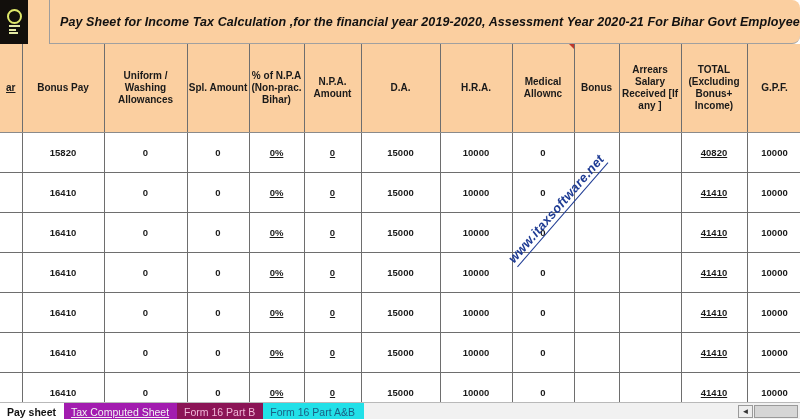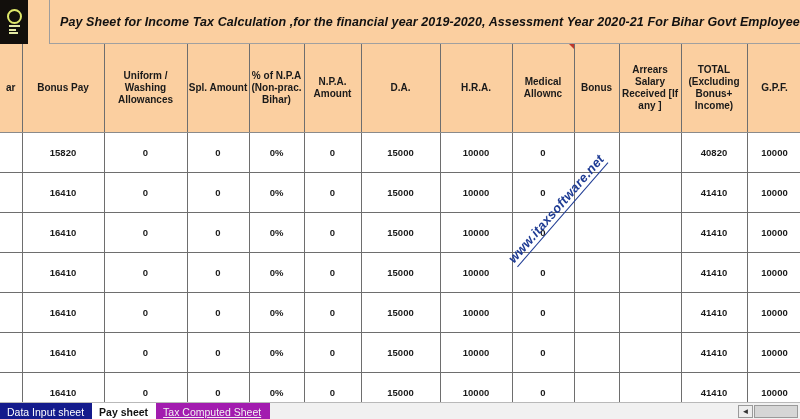--- a/index.html
+++ b/index.html
@@ -19,20 +19,21 @@
 
   
   .title-bar {
     position: absolute;
     top: 0; left: 0;
     width: 800px; height: 44px;
     background: #fbcfa0;
     border-bottom: 1px solid #a0a0a0;
     display: flex;
     align-items: center;
+    border-radius: 8px;
   }
   .logo-box {
     width: 28px; height: 44px;
     background: #120f0c;
     flex: 0 0 28px;
     display: flex;
     flex-direction: column;
     align-items: center;
     justify-content: center;
     overflow: hidden;
@@ -119,21 +120,21 @@
     border-top: 5px solid #c0392b;
     border-left: 5px solid transparent;
   }
 
   table.sheet tbody td {
     height: 40px;
     background: #ffffff;
     font-weight: bold;
     font-size: 9.5px;
   }
-  td.peach, th.peach { background: #fbcfa0; }
+  td.peach, th.peach { background: #fbcfa0; text-decoration: underline; }
   td.cyan  { background: #ccffff; border-right: 1px solid #6e6e6e; }
   td.vline-strong { border-right: 2px solid #8a5a2b; }
   th.vline-strong { border-right: 2px solid #8a5a2b; }
 
   
   .watermark {
     position: absolute;
     left: 505px;
     top: 148px;
     width: 120px;
@@ -381,23 +382,24 @@
         </tbody>
     </table>
   </div>
 
   <div class="watermark">
     <div class="watermark-inner">www.itaxsoftware.net</div>
   </div>
 
   <div class="tabbar">
     <div id="tabs-holder" style="display:flex;align-items:stretch;">
-        <div class="tab" style="background: rgb(20, 27, 140); color: rgb(255, 255, 255);">Data Input sheet</div>
         <div class="tab active" style="background: rgb(255, 255, 255); color: rgb(17, 17, 17);">Pay sheet</div>
         <div class="tab" style="background: #a21caf; color: rgb(242, 242, 242); text-decoration: underline;">Tax Computed Sheet</div>
+        <div class="tab" style="background: rgb(139, 20, 86); color: rgb(240, 184, 216);">Form 16 Part B</div>
+        <div class="tab" style="background: rgb(34, 224, 232); color: rgb(26, 95, 132);">Form 16 Part A&amp;B</div>
       </div>
     <div class="tab-scroll">
       <div class="scroll-arrow">◄</div>
       <div class="hscroll"></div>
     </div>
   </div>
 
 </div>
 
 </body></html>

